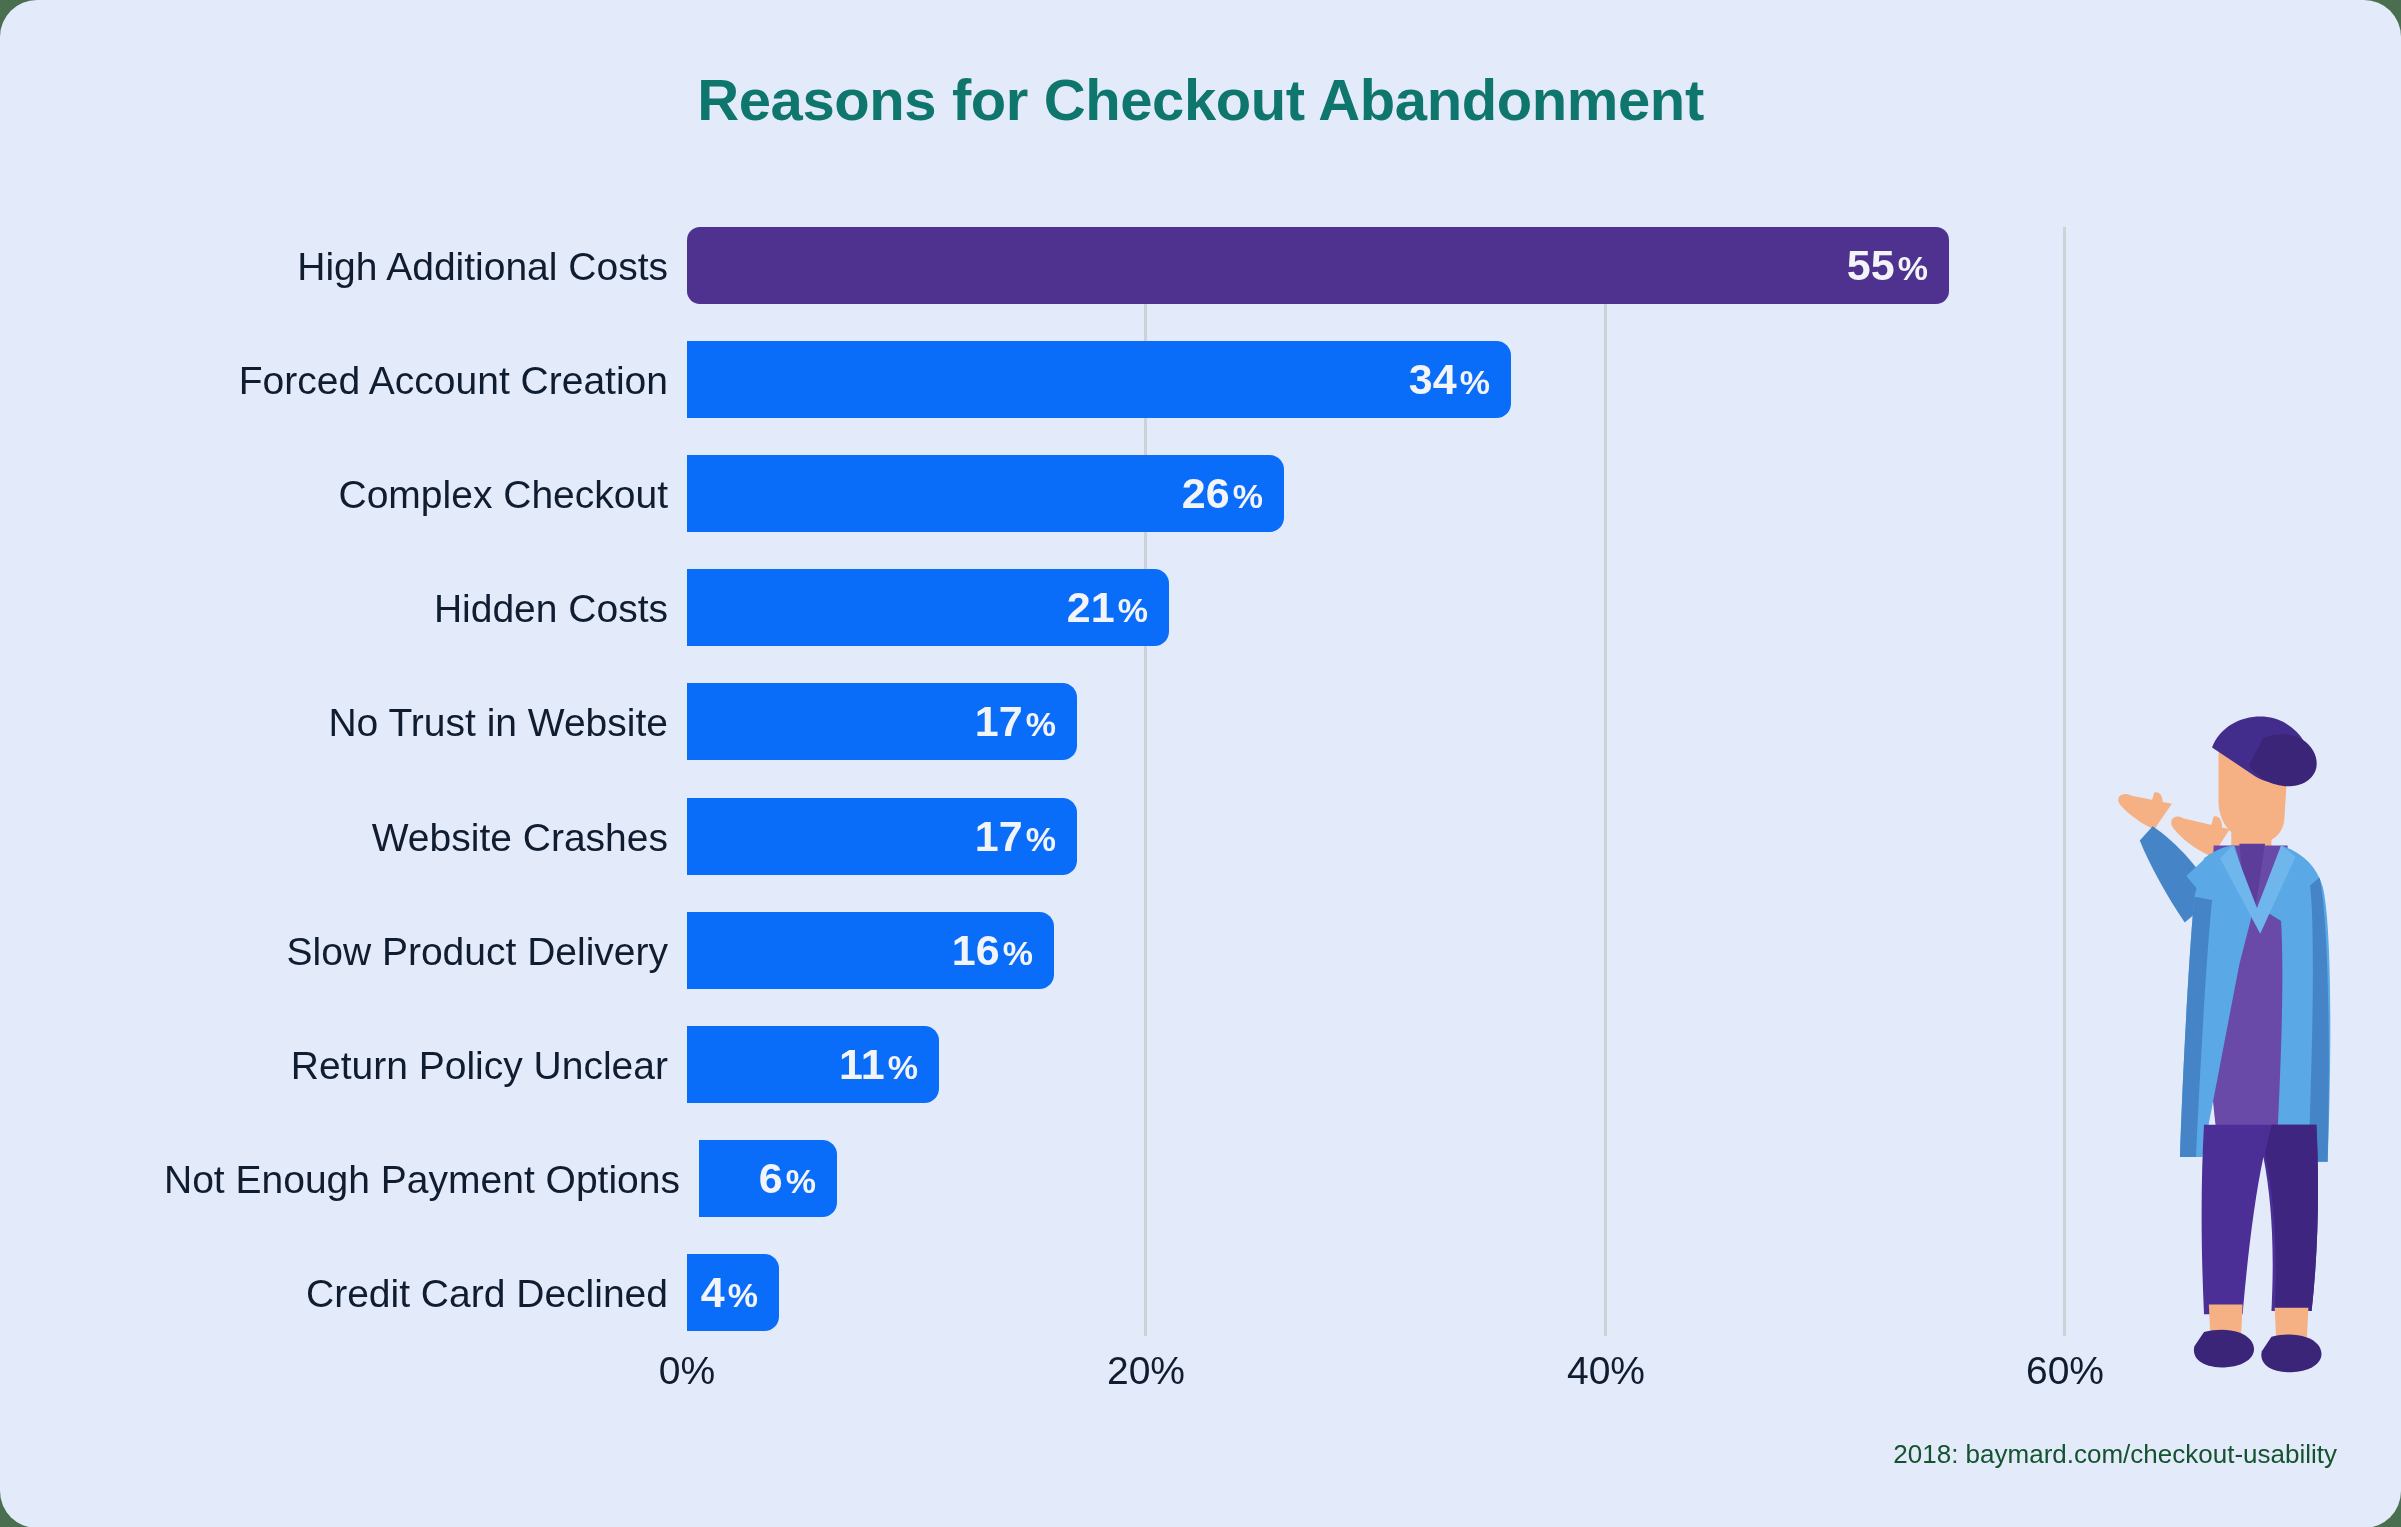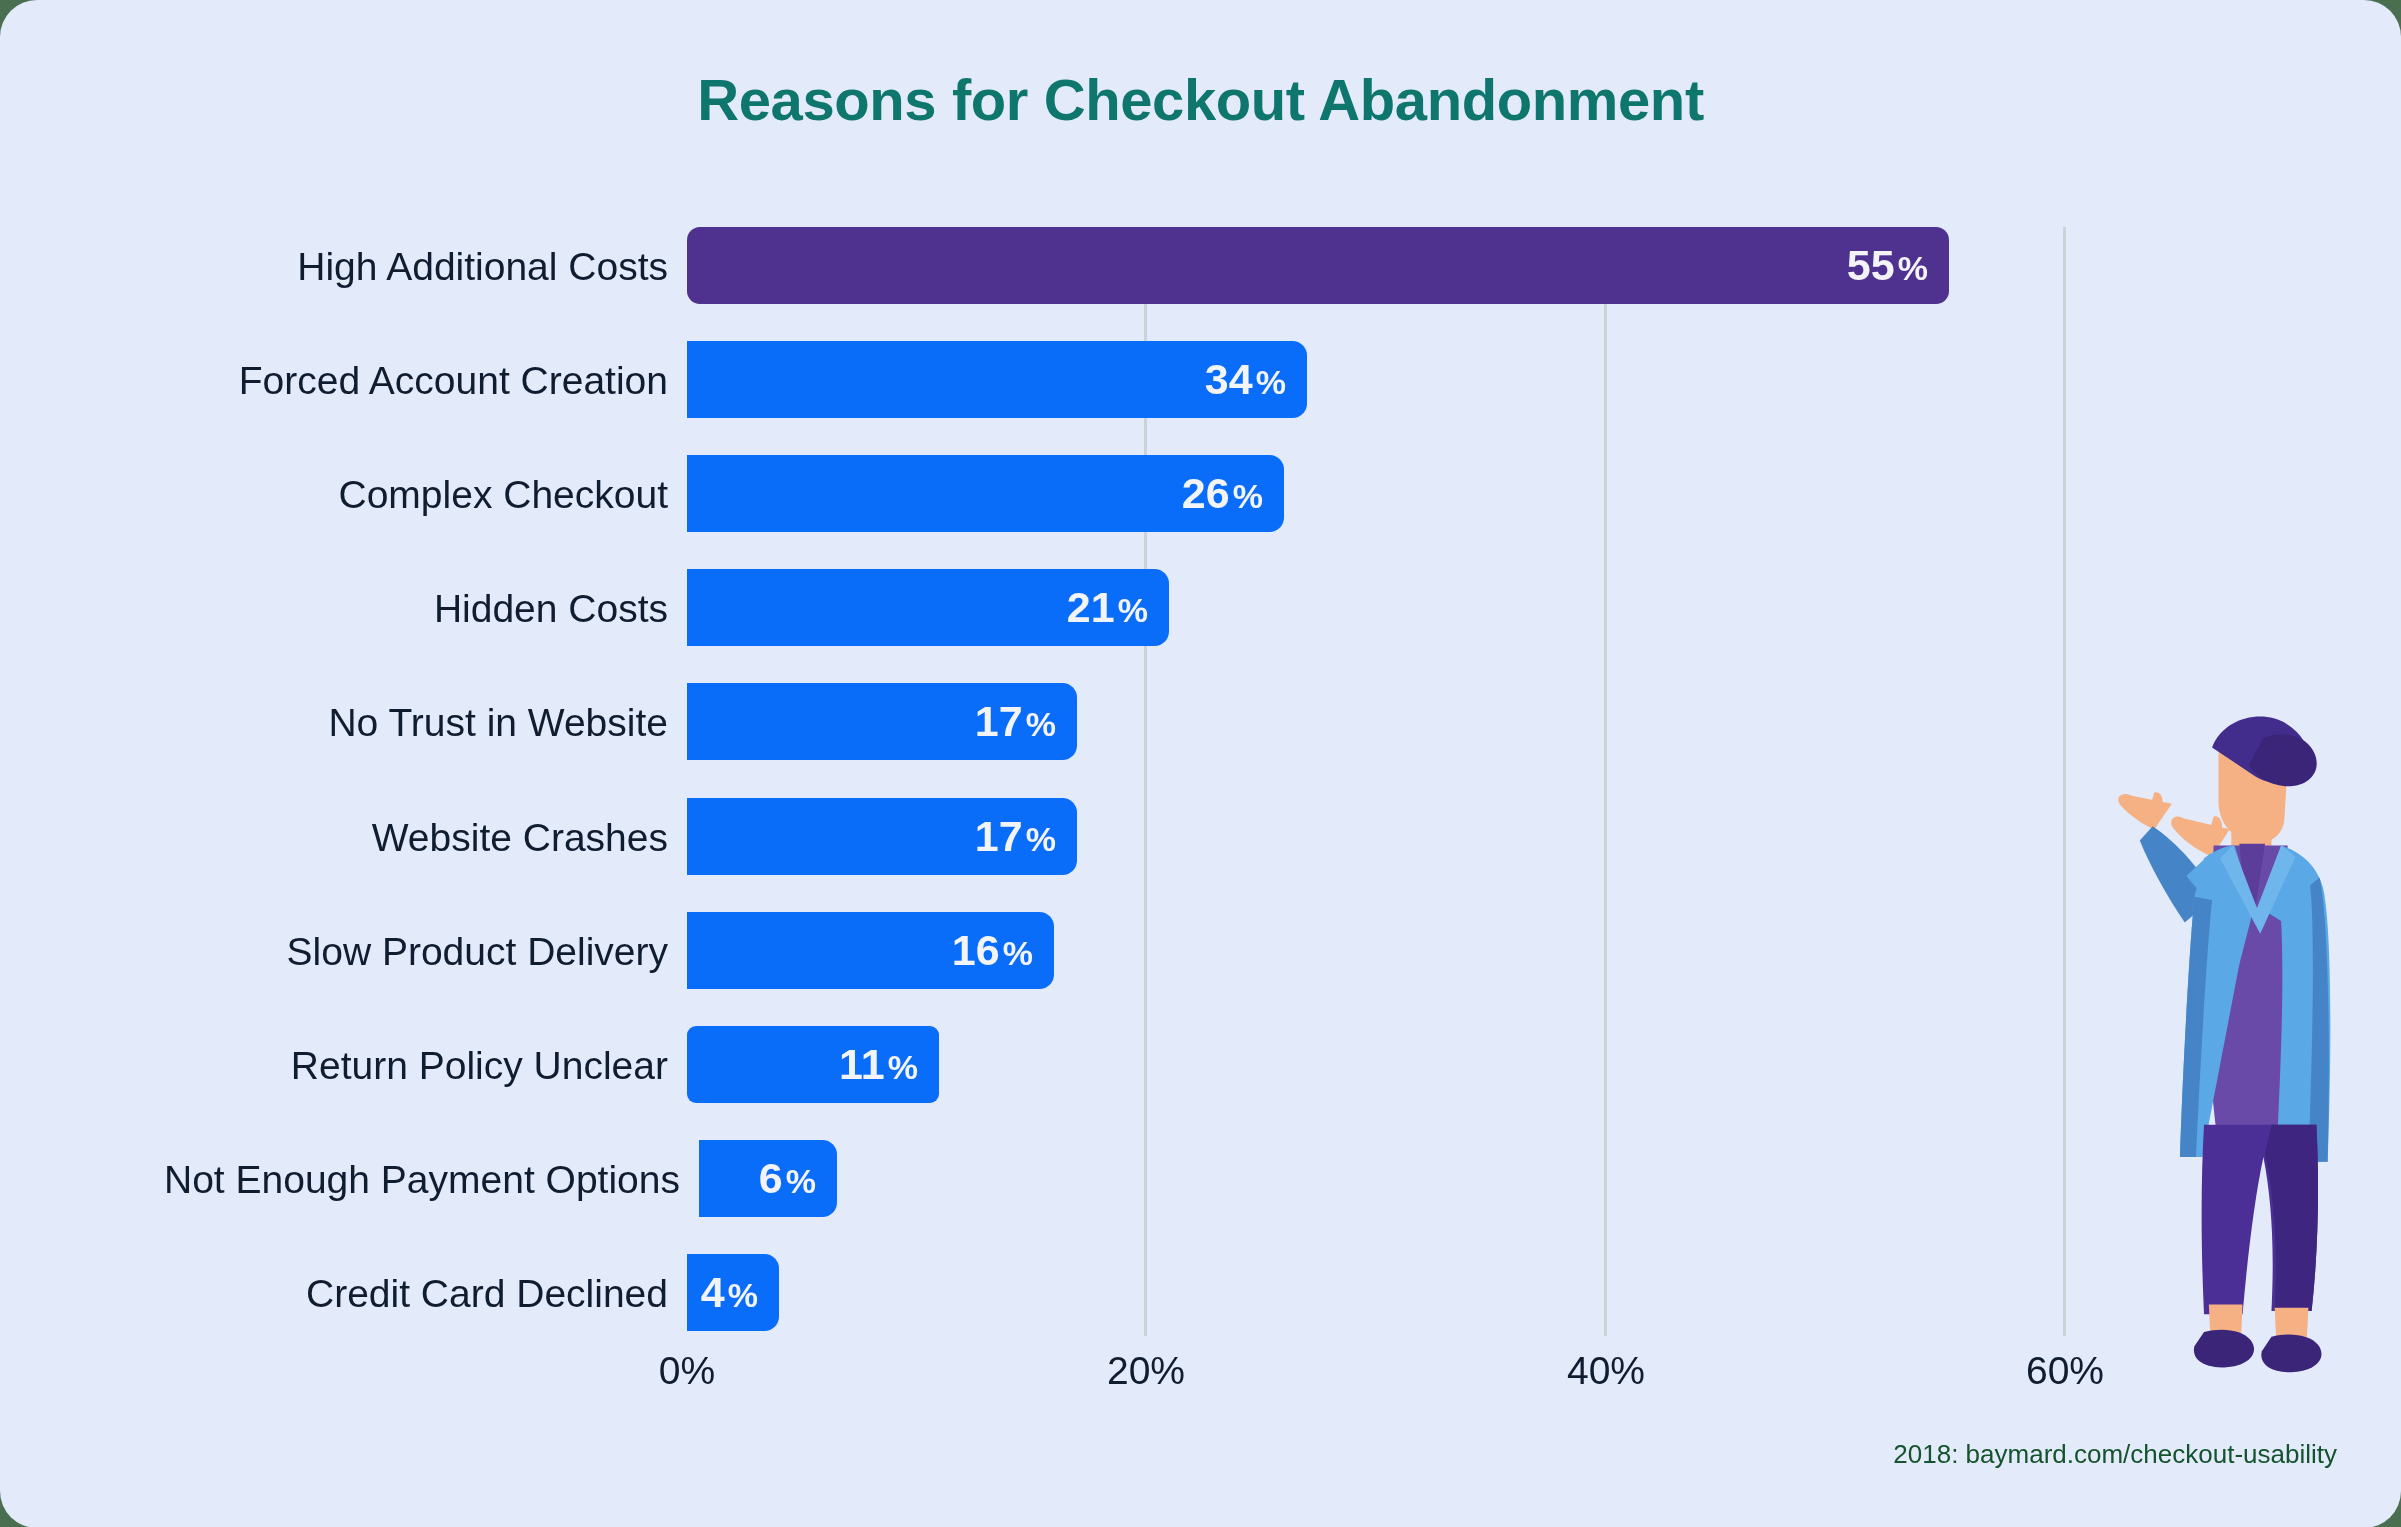--- a/index.html
+++ b/index.html
@@ -143,21 +143,21 @@
 
   <div id="rows">
       <div class="row" style="top: 227px;">
         <div class="cat-label">High Additional Costs</div>
         <div class="bar highlight" style="width: 1262px; border-radius: 13px;">
           <div class="bar-value">55<span class="pct">%</span></div>
         </div>
       </div>
       <div class="row" style="top: 341px;">
         <div class="cat-label">Forced Account Creation</div>
-        <div class="bar" style="width: 620px; justify-content: flex-end;">
+        <div class="bar" style="width: 824px; justify-content: flex-end;">
           <div class="bar-value">34<span class="pct">%</span></div>
         </div>
       </div>
       <div class="row" style="top: 455px;">
         <div class="cat-label">Complex Checkout</div>
         <div class="bar" style="width: 597px; padding-left: 26px;">
           <div class="bar-value">26<span class="pct">%</span></div>
         </div>
       </div>
       <div class="row" style="top: 569px;">
@@ -179,21 +179,21 @@
         </div>
       </div>
       <div class="row" style="top: 912px;">
         <div class="cat-label">Slow Product Delivery</div>
         <div class="bar" style="width: 367px;">
           <div class="bar-value">16<span class="pct">%</span></div>
         </div>
       </div>
       <div class="row" style="top: 1026px;">
         <div class="cat-label">Return Policy Unclear</div>
-        <div class="bar" style="width: 252px; border-radius: 9px;">
+        <div class="bar" style="width: 252px;">
           <div class="bar-value">11<span class="pct">%</span></div>
         </div>
       </div>
       <div class="row" style="top: 1140px; margin-left: 12px;">
         <div class="cat-label">Not Enough Payment Options</div>
         <div class="bar" style="width: 138px;">
           <div class="bar-value">6<span class="pct">%</span></div>
         </div>
       </div>
       <div class="row" style="top: 1254px;">

